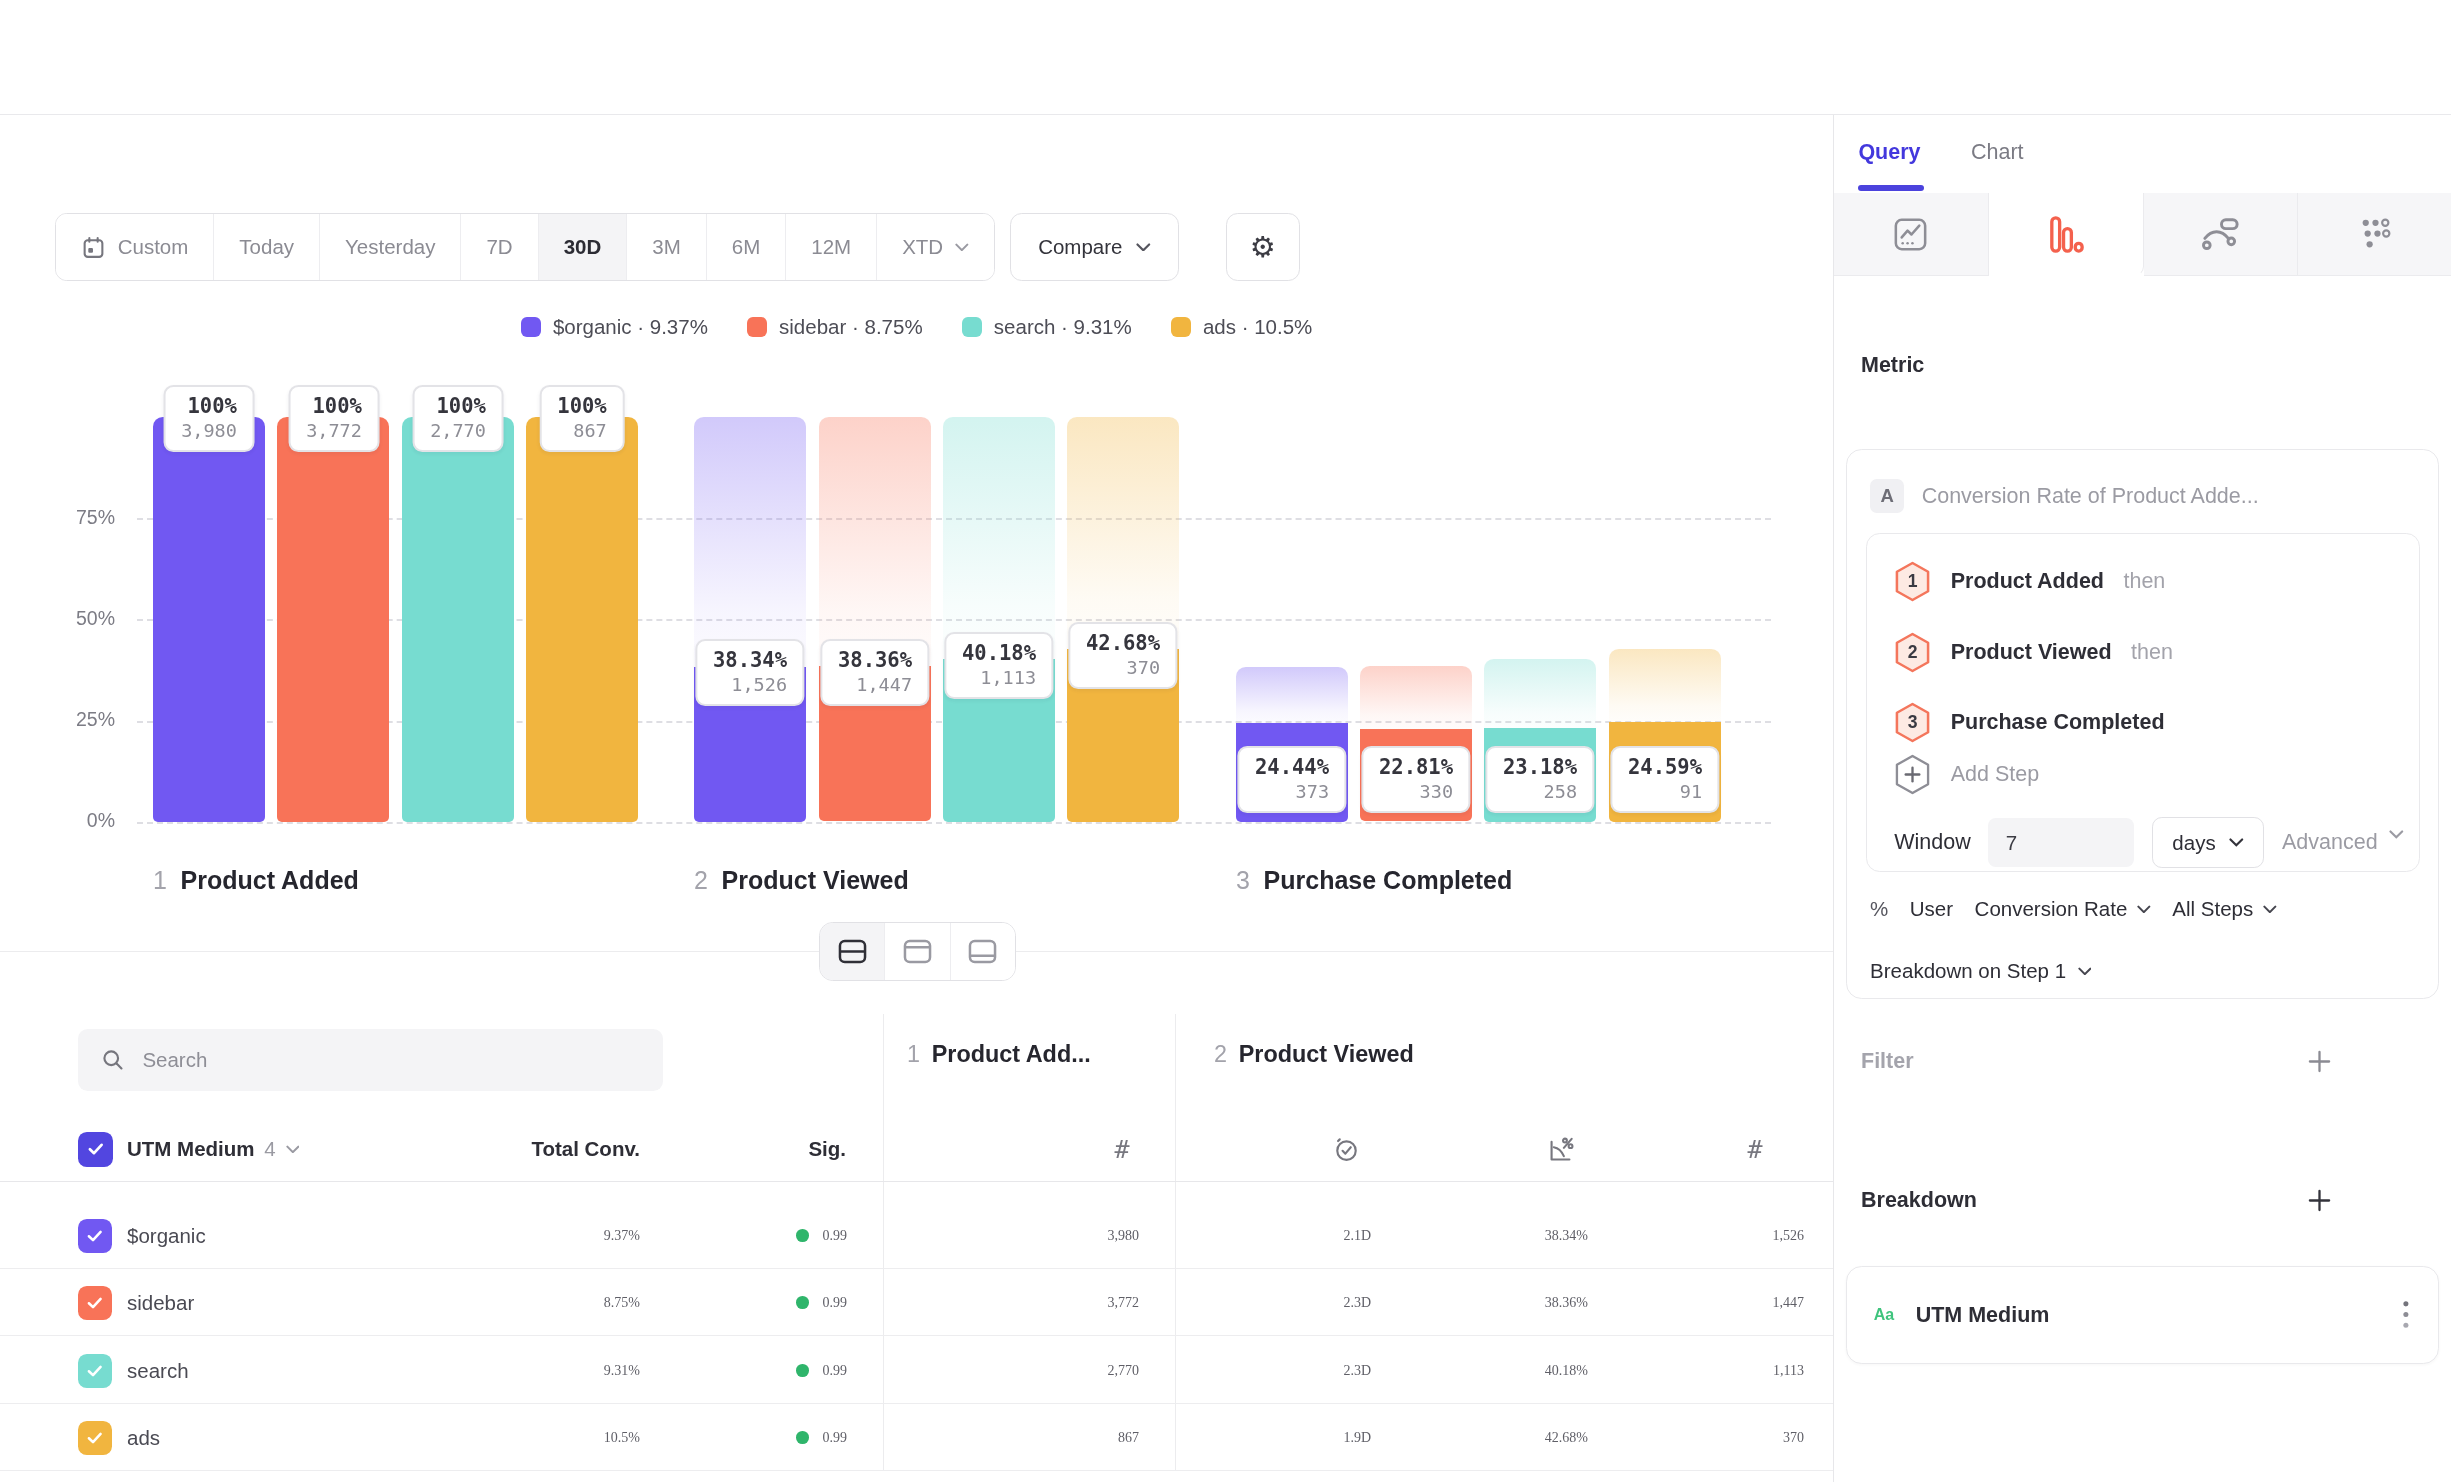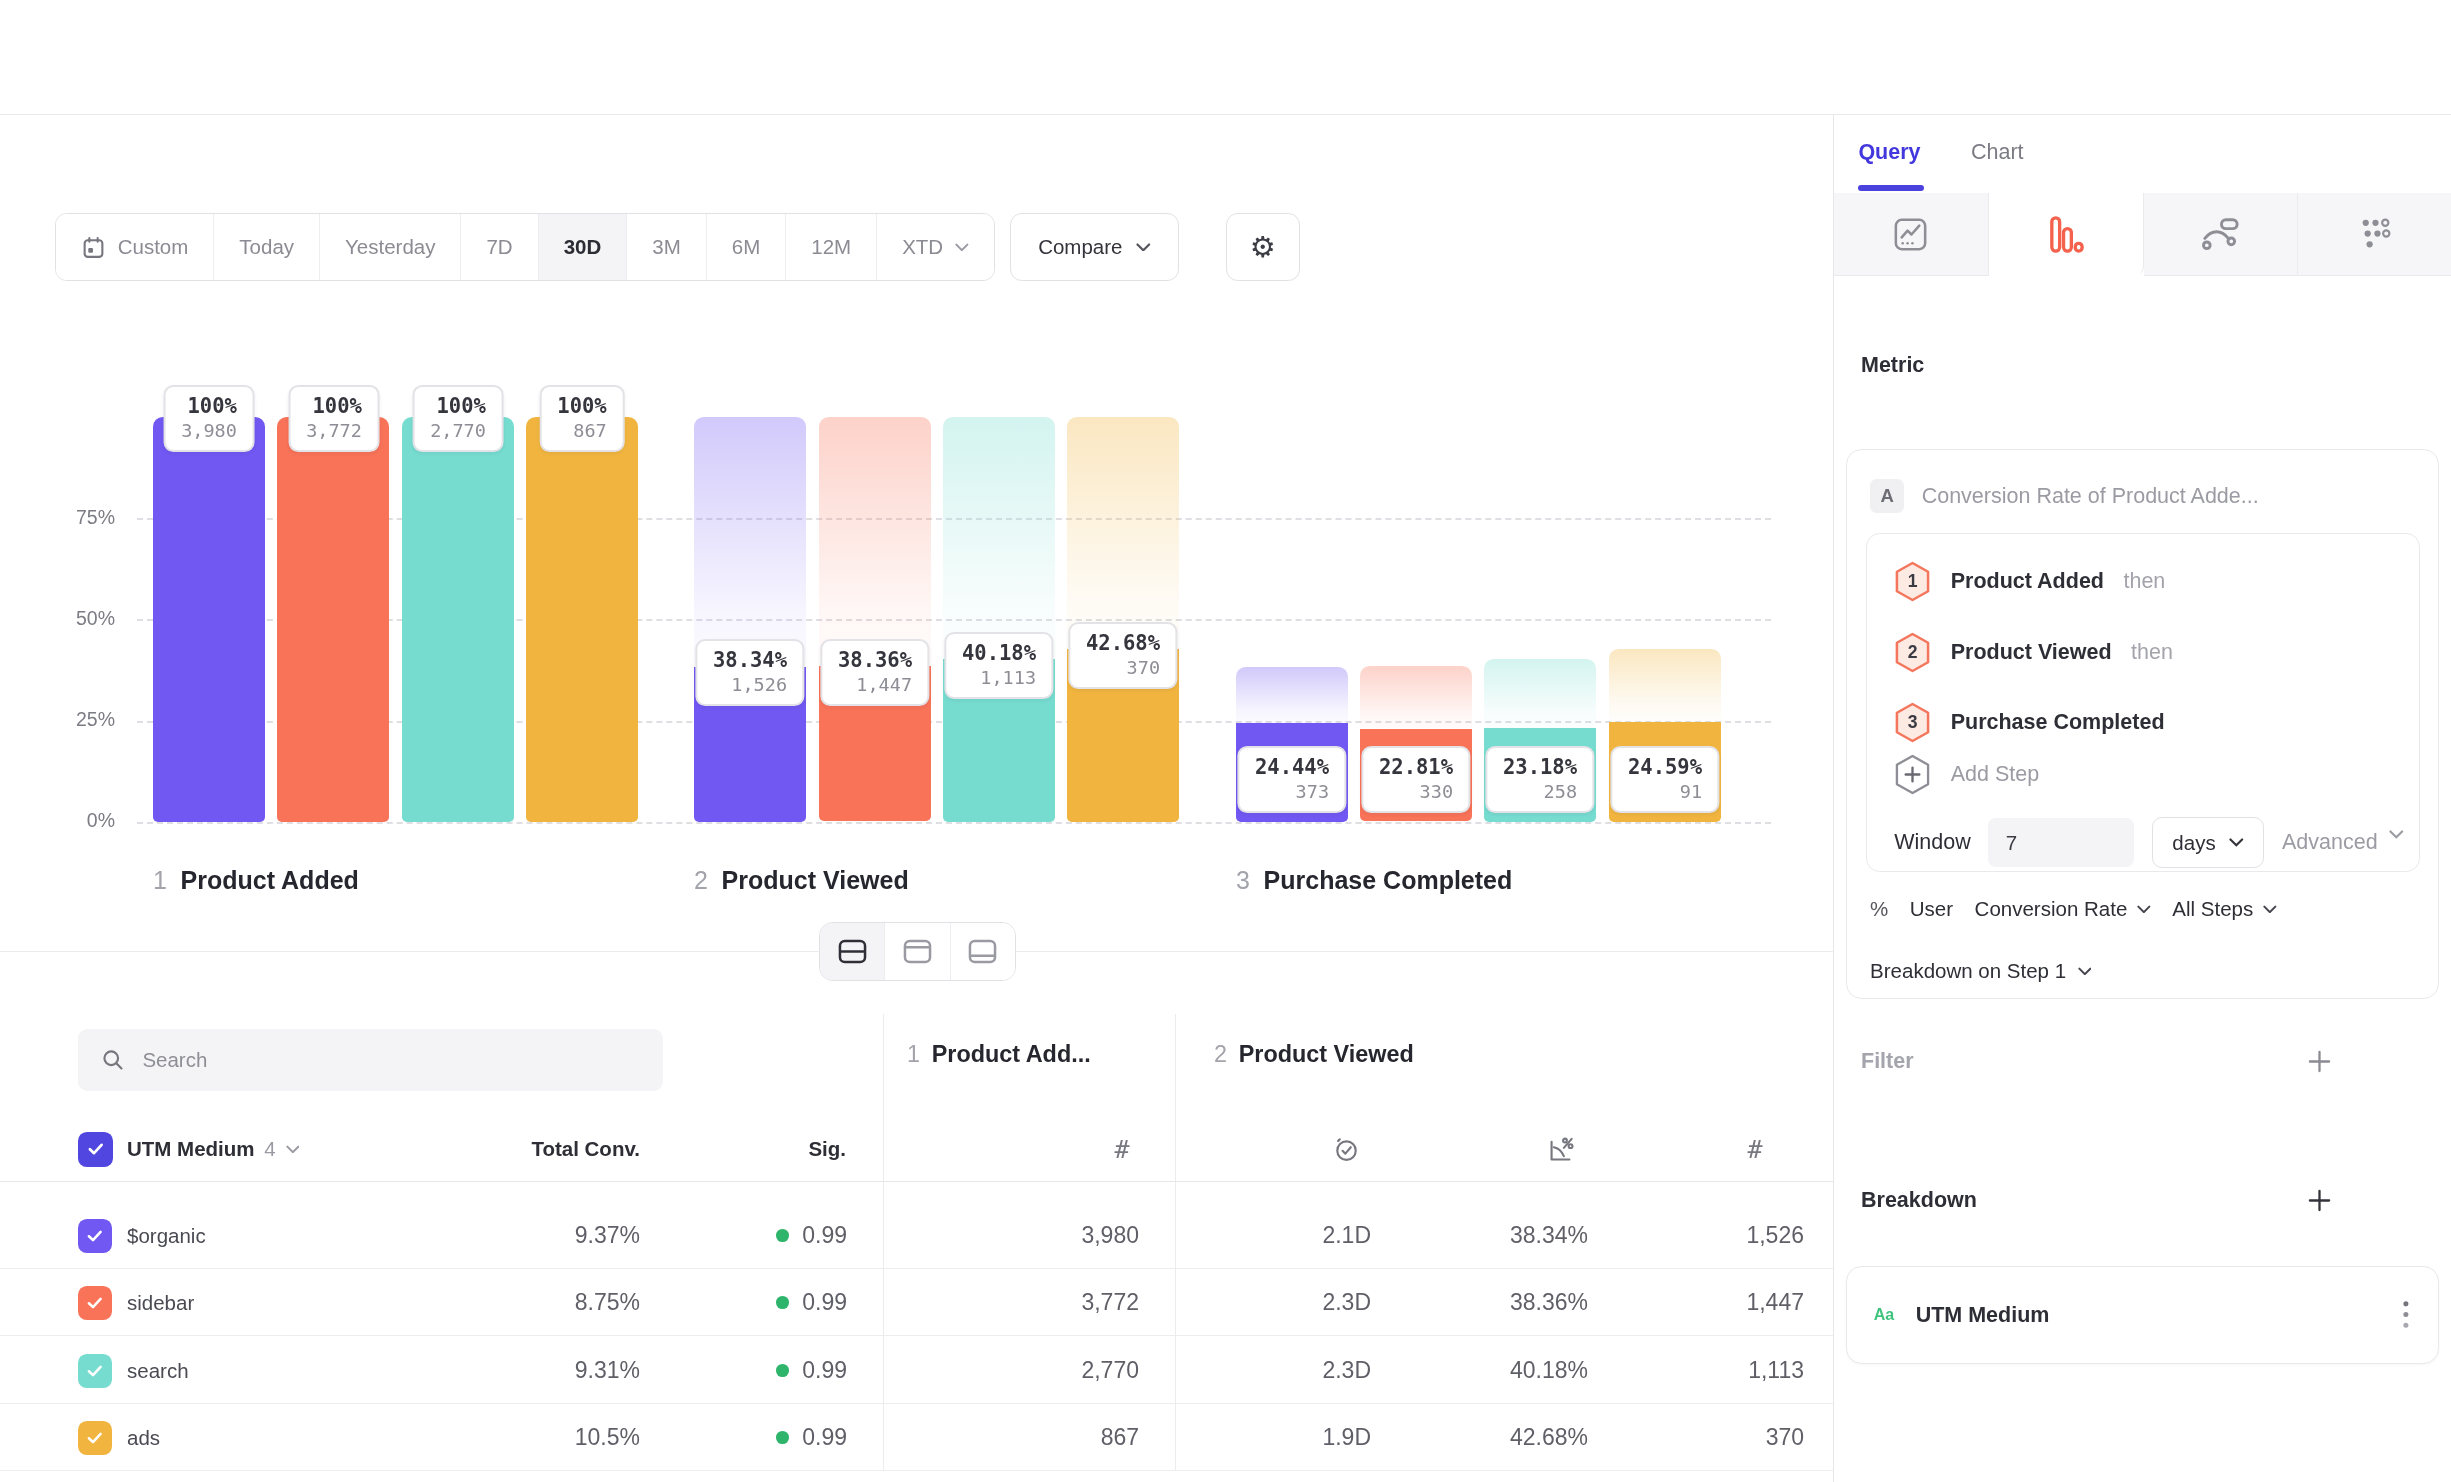--- a/index.html
+++ b/index.html
@@ -72,21 +72,21 @@
   .th-check{position:absolute;left:78px;top:15.6px;}
   .th-label{position:absolute;left:127px;top:0;height:66px;display:flex;align-items:center;gap:9.8px;font-size:20.5px;cursor:pointer;}
   .th-label b{color:#2e2e36;font-weight:700;}
   .th-label .cnt{color:#9a9aa2;}
   .th-col{position:absolute;top:0;height:66px;display:flex;align-items:center;justify-content:flex-end;font-weight:700;font-size:20.5px;color:#2e2e36;}
   .th-icon{position:absolute;top:0;height:66px;display:flex;align-items:center;justify-content:center;color:#77777f;}
   .rows{position:absolute;left:0;top:1087px;width:1833px;}
   .trow{position:absolute;left:0;width:1833px;height:67px;border-bottom:1px solid #ededef;}
   .rcheck{position:absolute;left:78px;top:16.6px;width:34px;height:34px;border-radius:8.8px;display:flex;align-items:center;justify-content:center;cursor:pointer;}
   .rlabel{position:absolute;left:127px;top:0;height:67px;display:flex;align-items:center;font-size:20.5px;color:#4a4a53;}
-  .rval{position:absolute;top:0;height:67px;display:flex;align-items:center;justify-content:flex-end;font-family:Liberation Sans, sans-serif;font-size:23px;color:var(--mono-val);}
+  .rval{position:absolute;top:0;height:67px;display:flex;align-items:center;justify-content:flex-end;font-family:Liberation Serif, serif;font-size:14px;color:var(--mono-val);}
   .sig-dot{width:12.7px;height:12.7px;border-radius:50%;background:#2fb56b;margin-right:13.7px;}
   .checkmark{width:19.5px;height:19.5px;}
 
   
   .panel{position:absolute;left:1833px;top:115px;width:526px;height:1367px;border-left:1px solid #e7e7ea;background:#fff;}
   .ptabs{position:absolute;left:0;top:0;width:100%;height:78px;}
   .ptab{position:absolute;top:0;height:74px;display:flex;align-items:center;font-size:21.5px;cursor:pointer;}
   .ptab.active{color:#4338dd;font-weight:700;}
   .ptab.inactive{color:#7b7b84;}
   .ptab-underline{position:absolute;left:24.4px;top:70px;width:66px;height:5.9px;border-radius:3.9px;background:#4b42dd;}
@@ -182,20 +182,38 @@
             </svg>
           </span>
       </button>
       <div style="width:47px"></div>
       <button class="btn" style="width:74px;padding:0">
         <span style="font-size:29px;color:#3c3c44;line-height:1;">⚙</span>
       </button>
       <div style="width:17.6px"></div>
     </div>
 
+    <div class="legend" id="legend">
+        <span class="legend-item">
+          <span class="swatch" style="background: rgb(113, 88, 242);"></span>
+          <span>$organic · 9.37%</span>
+        </span>
+        <span class="legend-item">
+          <span class="swatch" style="background: rgb(248, 115, 88);"></span>
+          <span>sidebar · 8.75%</span>
+        </span>
+        <span class="legend-item">
+          <span class="swatch" style="background: rgb(119, 220, 208);"></span>
+          <span>search · 9.31%</span>
+        </span>
+        <span class="legend-item">
+          <span class="swatch" style="background: rgb(241, 181, 63);"></span>
+          <span>ads · 10.5%</span>
+        </span>
+      </div>
 
     <div class="chart" id="chart">
         <div class="gridline" style="left: 137px; top: 405px; width: 1634px;"></div>
         <div class="ytick" style="left: 39px; top: 392px;">0%</div>
         <div class="gridline" style="left: 137px; top: 304px; width: 1634px;"></div>
         <div class="ytick" style="left: 39px; top: 291px;">25%</div>
         <div class="gridline" style="left: 137px; top: 202px; width: 1634px;"></div>
         <div class="ytick" style="left: 39px; top: 190px;">50%</div>
         <div class="gridline" style="left: 137px; top: 101px; width: 1634px;"></div>
         <div class="ytick" style="left: 39px; top: 89px;">75%</div>

